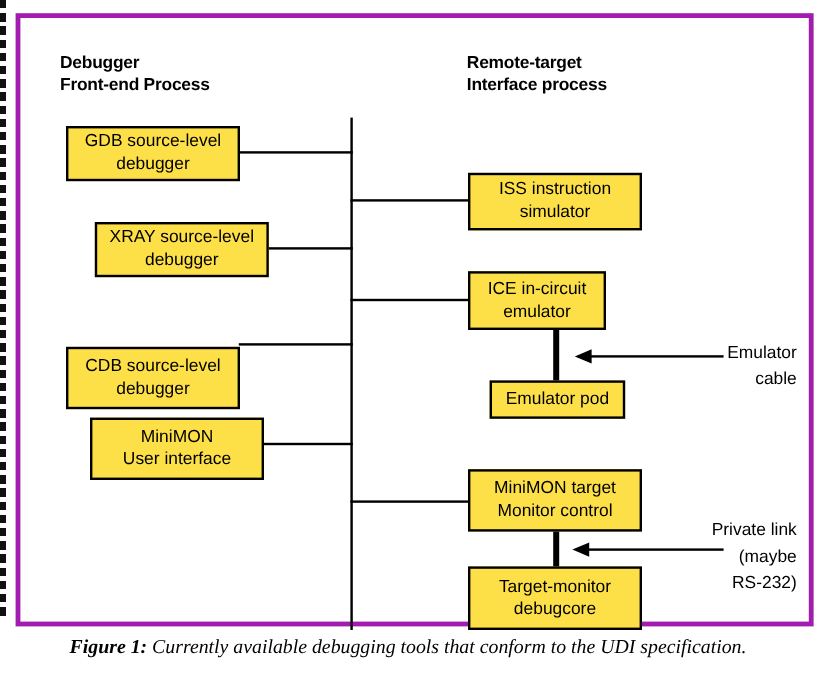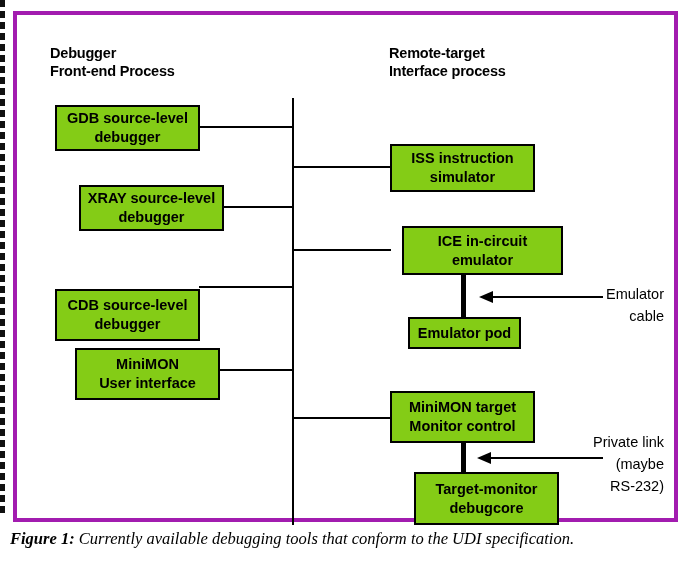--- a/index.html
+++ b/index.html
@@ -55,44 +55,43 @@
   }
   .head-left   { left: 33px;  top: 29px; }
   .head-mid    { left: 210px; top: 29px; width: 135px; text-align: center; }
   .head-right  { left: 372px; top: 29px; }
 
   
   .node {
     position: absolute;
     border: 2px solid #000;
     box-sizing: border-box;
-    background: #84cc16;
+    background: #fde047;
     display: flex;
     align-items: center;
     justify-content: center;
     text-align: center;
     font-size: 14.5px;
     line-height: 19px;
     white-space: pre-line;
     z-index: 3;
-    font-weight: bold;
   }
 
   
   .n-gdb     { left: 38px;  top: 90px;  width: 145px; height: 46px; }
   .n-xray    { left: 38px;  top: 170px; width: 145px; height: 46px; margin-left: 24px; }
   .n-cdb     { left: 38px;  top: 250px; width: 145px; height: 52px; margin-top: 24px; }
   .n-minimon { left: 38px;  top: 333px; width: 145px; height: 52px; margin-left: 20px; }
 
   
   .n-iss      { left: 373px; top: 129px; width: 145px; height: 48px; }
-  .n-ice      { left: 373px; top: 211px; width: 161px; height: 49px; margin-left: 12px; }
+  .n-ice      { left: 373px; top: 211px; width: 115px; height: 49px; }
   .n-pod      { left: 391px; top: 302px; width: 113px; height: 32px; }
   .n-mmtarget { left: 373px; top: 376px; width: 145px; height: 52px; }
-  .n-debugcore{ left: 373px; top: 457px; width: 145px; height: 53px; margin-left: 24px; }
+  .n-debugcore{ left: 373px; top: 457px; width: 145px; height: 53px; }
 
   
   .spine {
     position: absolute;
     left: 275px; top: 83px;
     width: 2px; height: 427px;
     background: #000;
     z-index: 2;
   }
 
@@ -160,20 +159,21 @@
     left: 10px; top: 528px;
     width: 660px;
     font-family: "Liberation Serif", serif;
     font-style: italic;
     font-size: 16.5px;
     line-height: 21px;
   }
   .caption .cap-label {
     font-weight: bold;
     font-family: "Liberation Serif", serif;
+    margin-left: 48px;
   }
 </style>
 </head>
 <body>
 
 <div id="figure-root">
 
   <div class="scan-edge"></div>
 
   <div class="frame">

